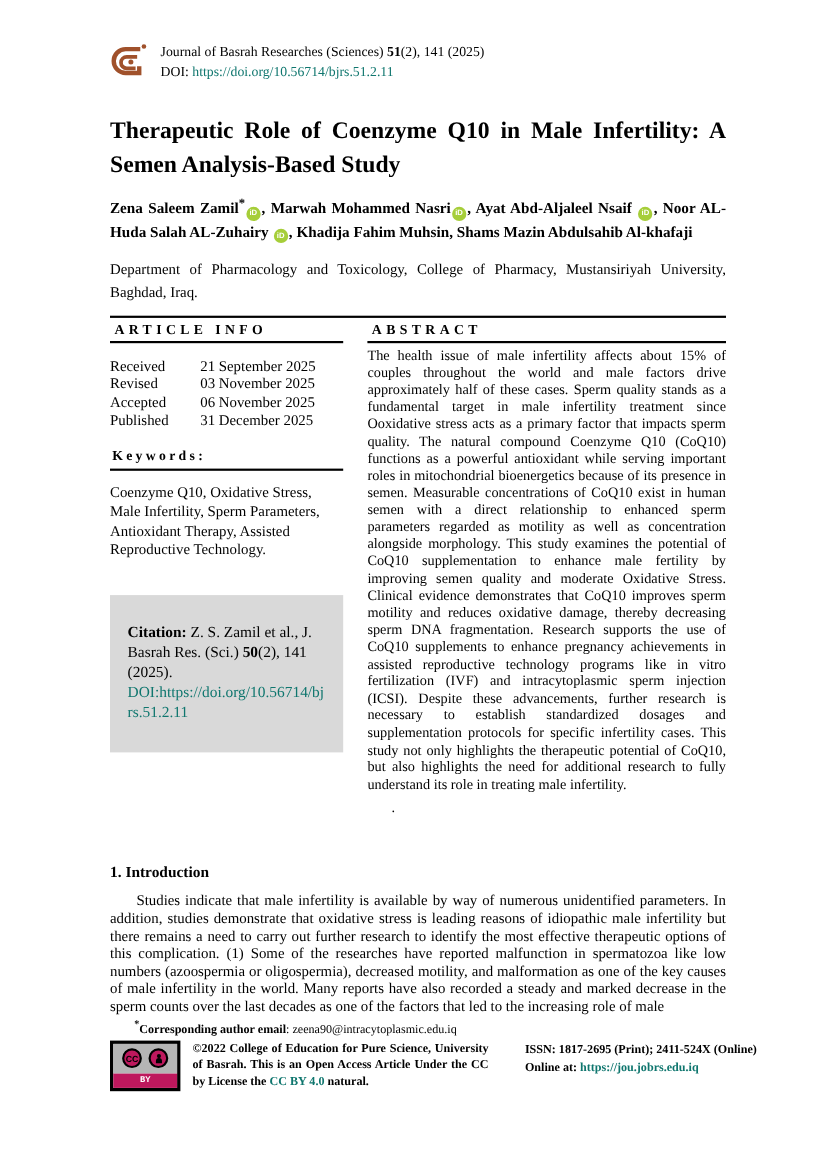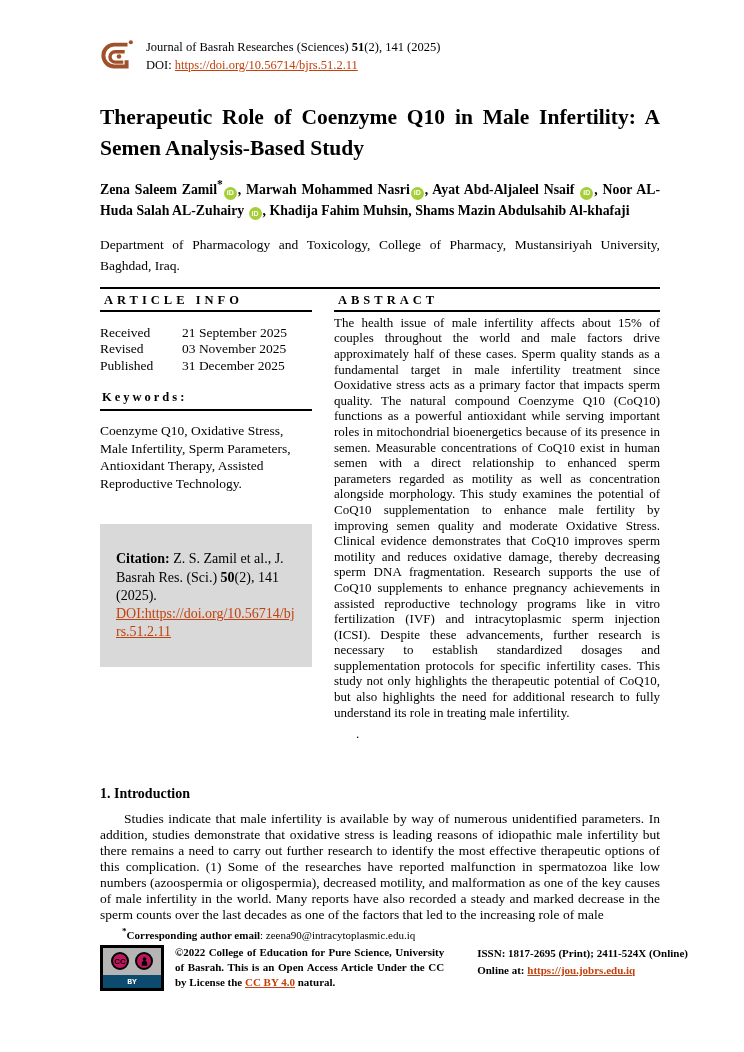--- a/index.html
+++ b/index.html
@@ -2,21 +2,21 @@
 <html><head>
 <meta charset="utf-8">
 <style>
   * { margin:0; padding:0; box-sizing:border-box; }
   html,body { background:#888; }
   .page {
     width:744px; height:1052px; margin:0 auto; background:#ffffff;
     font-family:"Liberation Serif","DejaVu Serif",serif; color:#000;
     padding:38px 84px 0 100px; overflow:hidden; position:relative;
   }
-  a.link { color:#c2410c; text-decoration:underline; cursor:pointer; }
+  a.link { color:#0f766e; cursor:pointer; }
   
   .hdr { display:flex; align-items:flex-start; gap:8px; }
   .hdr-text { font-size:12.5px; line-height:1.45; }
   .hdr-text .vol { font-weight:bold; }
   
   .title { margin-top:24px; font-size:21.5px; font-weight:bold; line-height:1.45; text-align:justify; }
   
   .authors { margin-top:12px; font-size:13.8px; font-weight:bold; line-height:1.5; text-align:justify; }
   .orcid {
     display:inline-flex; width:13px; height:13px; border-radius:50%;
@@ -55,21 +55,21 @@
   .corr { margin-left:22px; font-size:11px; }
   .corr .b { font-weight:bold; }
   .footer-row { display:flex; margin-top:4px; gap:11px; align-items:flex-start; }
   .cc-badge { width:64px; height:46px; border:3px solid #000; display:flex; flex-direction:column; flex-shrink:0; }
   .cc-top { flex:1; background:#b5b5b5; display:flex; align-items:center; justify-content:center; gap:6px; }
   .cc-circle {
     width:18px; height:18px; border-radius:50%; background:#be185d; border:2px solid #000;
     display:flex; align-items:center; justify-content:center;
     font-family:"Liberation Sans",sans-serif; font-size:8px; font-weight:bold;
   }
-  .cc-bottom { height:13px; background:#0c4a6e; color:#fff; font-family:Liberation Mono, monospace;
+  .cc-bottom { height:13px; background:#be185d; color:#fff; font-family:Liberation Mono, monospace;
     font-size:8px; font-weight:bold; display:flex; align-items:center; justify-content:center; }
   .license { width:284px; font-size:11px; font-weight:bold; text-align:justify; line-height:1.4; }
   .license a.link { font-weight:bold; }
   .issn-block { margin-left:22px; font-size:11px; font-weight:bold; line-height:1.55; white-space:nowrap; }
 </style>
 </head>
 <body>
 
 <div class="page">
 
@@ -100,20 +100,24 @@
     <div class="col-left">
       <div class="col-header">ARTICLE INFO</div>
       <div class="fields">
         <div class="field-row">
             <span class="field-label">Received</span>
             <span>21 September 2025</span>
           </div>
         <div class="field-row">
             <span class="field-label">Revised</span>
             <span>03 November 2025</span>
+          </div>
+        <div class="field-row">
+            <span class="field-label">Accepted</span>
+            <span>06 November 2025</span>
           </div>
         <div class="field-row">
             <span class="field-label">Published</span>
             <span>31 December 2025</span>
           </div>
       </div>
       <div class="kw-head">Keywords:</div>
       <div class="kw-text">Coenzyme Q10, Oxidative Stress, Male Infertility, Sperm Parameters, Antioxidant Therapy, Assisted Reproductive Technology.</div>
       <div class="cite-box">
         <span class="b">Citation:</span><span> Z. S. Zamil et al., J. Basrah Res. (Sci.) </span><span class="b">50</span><span>(2), 141 (2025).</span><br>

